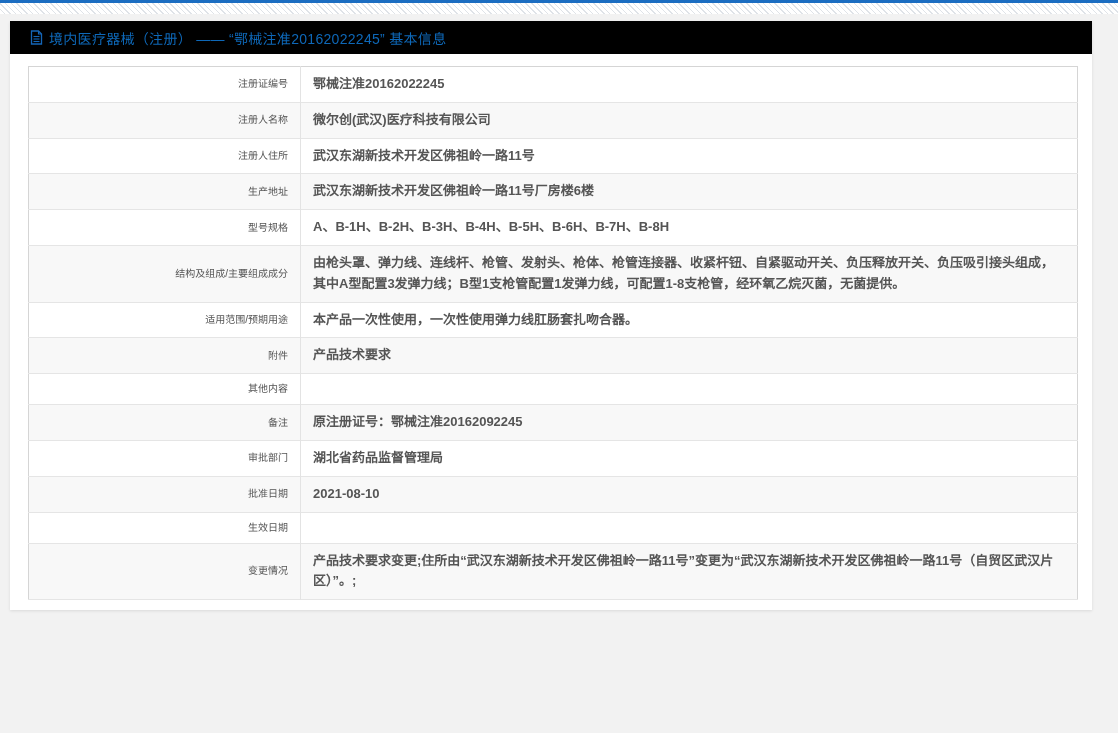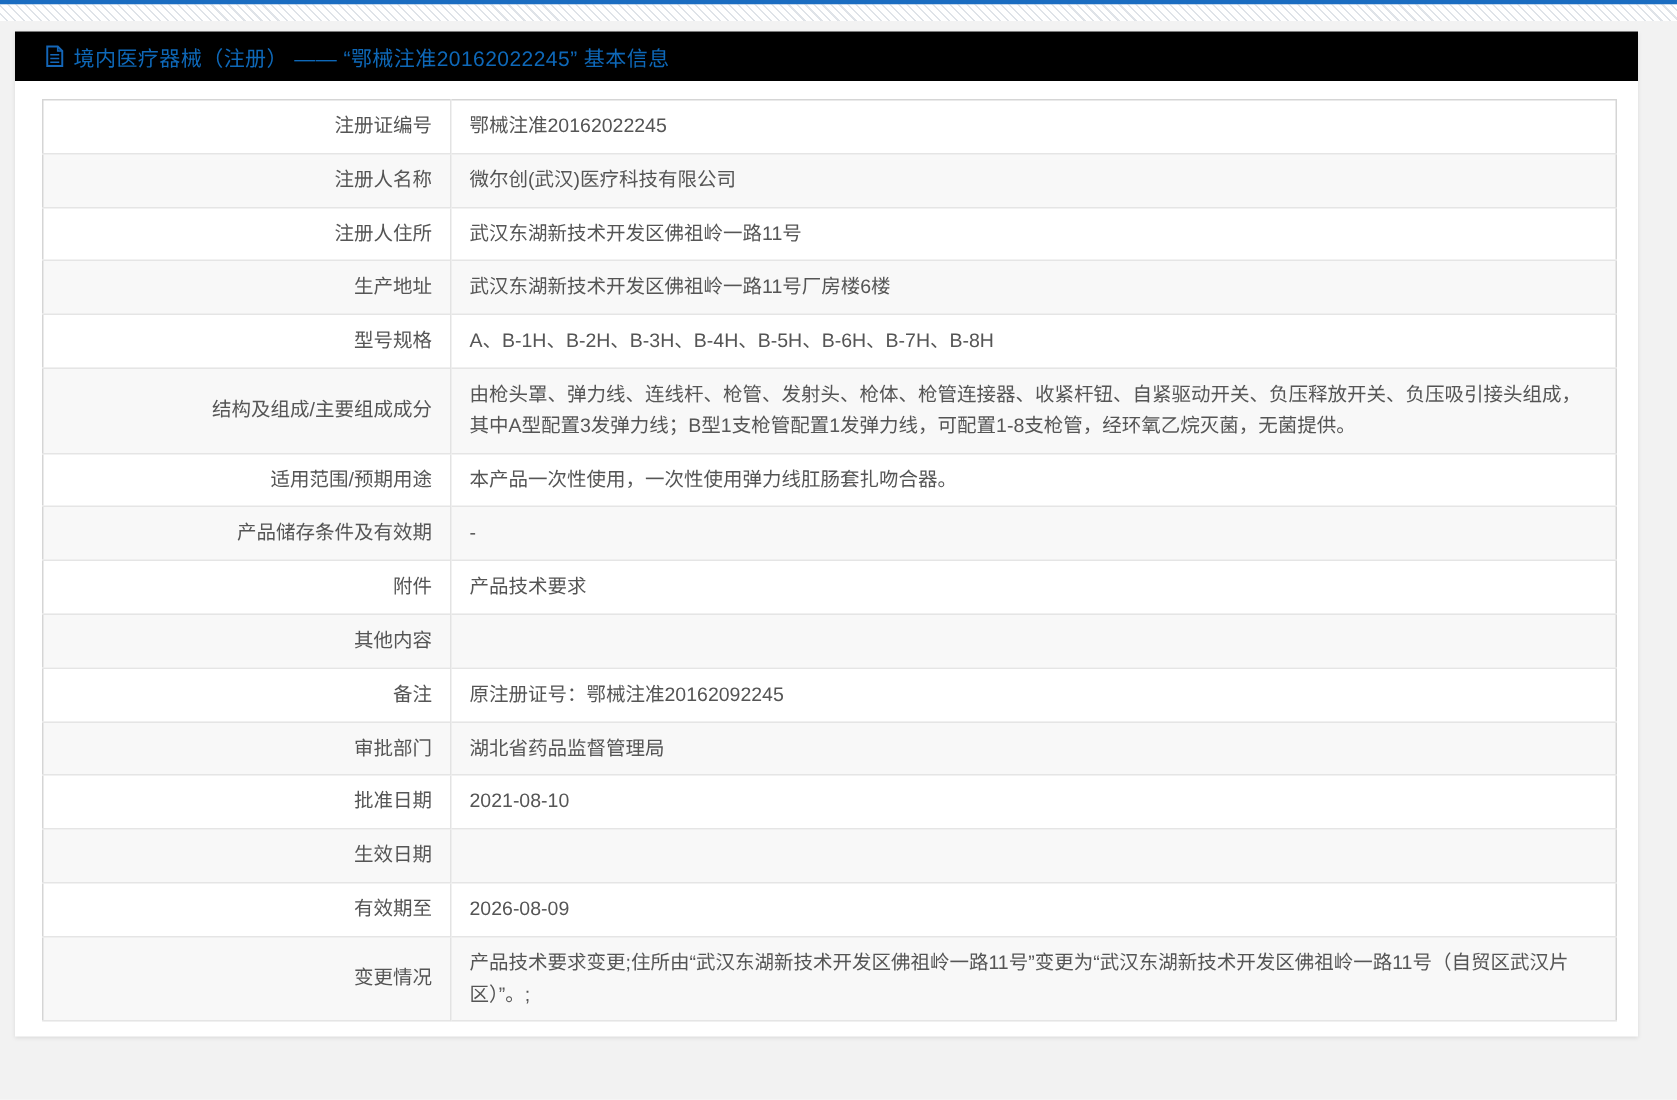--- a/index.html
+++ b/index.html
@@ -48,33 +48,34 @@
     border: 1px solid #d5d5d5;
     table-layout: fixed;
   }
   .info-table tr { border-bottom: 1px solid #e5e5e5; background: #ffffff; }
   .info-table tr:nth-child(even) { background: #f8f8f8; }
   .info-table th {
     width: 272px;
     text-align: right;
     font-weight: normal;
     color: #555555;
-    font-size: 13px;
+    font-size: 10px;
     padding: 7px 12px;
     border-right: 1px solid #e3e3e3;
     vertical-align: middle;
     line-height: 1.6;
   }
   .info-table td {
     color: #555555;
     font-size: 13px;
     padding: 7px 12px;
     line-height: 1.6;
     vertical-align: middle;
     word-break: break-all;
+    font-weight: bold;
   }
   .label-wrap { display: inline-flex; align-items: center; gap: 3px; }
 </style>
 </head>
 <body>
 
 <div class="top-blue-line"></div>
 <div class="stripe-band"></div>
 
 <div class="card">
@@ -130,26 +131,20 @@
           <td><span>由枪头罩、弹力线、连线杆、枪管、发射头、枪体、枪管连接器、收紧杆钮、自紧驱动开关、负压释放开关、负压吸引接头组成，其中A型配置3发弹力线；B型1支枪管配置1发弹力线，可配置1-8支枪管，经环氧乙烷灭菌，无菌提供。</span></td>
         </tr>
         <tr>
           <th><span class="label-wrap">
               <span>适用范围/预期用途</span>
             </span></th>
           <td><span>本产品一次性使用，一次性使用弹力线肛肠套扎吻合器。</span></td>
         </tr>
         <tr>
           <th><span class="label-wrap">
-              <span>产品储存条件及有效期</span>
-            </span></th>
-          <td><span>-</span></td>
-        </tr>
-        <tr>
-          <th><span class="label-wrap">
               <span>附件</span>
             </span></th>
           <td><span>产品技术要求</span></td>
         </tr>
         <tr>
           <th><span class="label-wrap">
               <span>其他内容</span>
             </span></th>
           <td><span></span></td>
         </tr>
@@ -172,25 +167,19 @@
           <td><span>2021-08-10</span></td>
         </tr>
         <tr>
           <th><span class="label-wrap">
               <span>生效日期</span>
             </span></th>
           <td><span></span></td>
         </tr>
         <tr>
           <th><span class="label-wrap">
-              <span>有效期至</span>
-            </span></th>
-          <td><span>2026-08-09</span></td>
-        </tr>
-        <tr>
-          <th><span class="label-wrap">
               <span>变更情况</span>
             </span></th>
           <td><span>产品技术要求变更;住所由“武汉东湖新技术开发区佛祖岭一路11号”变更为“武汉东湖新技术开发区佛祖岭一路11号（自贸区武汉片区）”。;</span></td>
         </tr>
       </tbody>
   </table>
 </div>
 
 </body></html>

